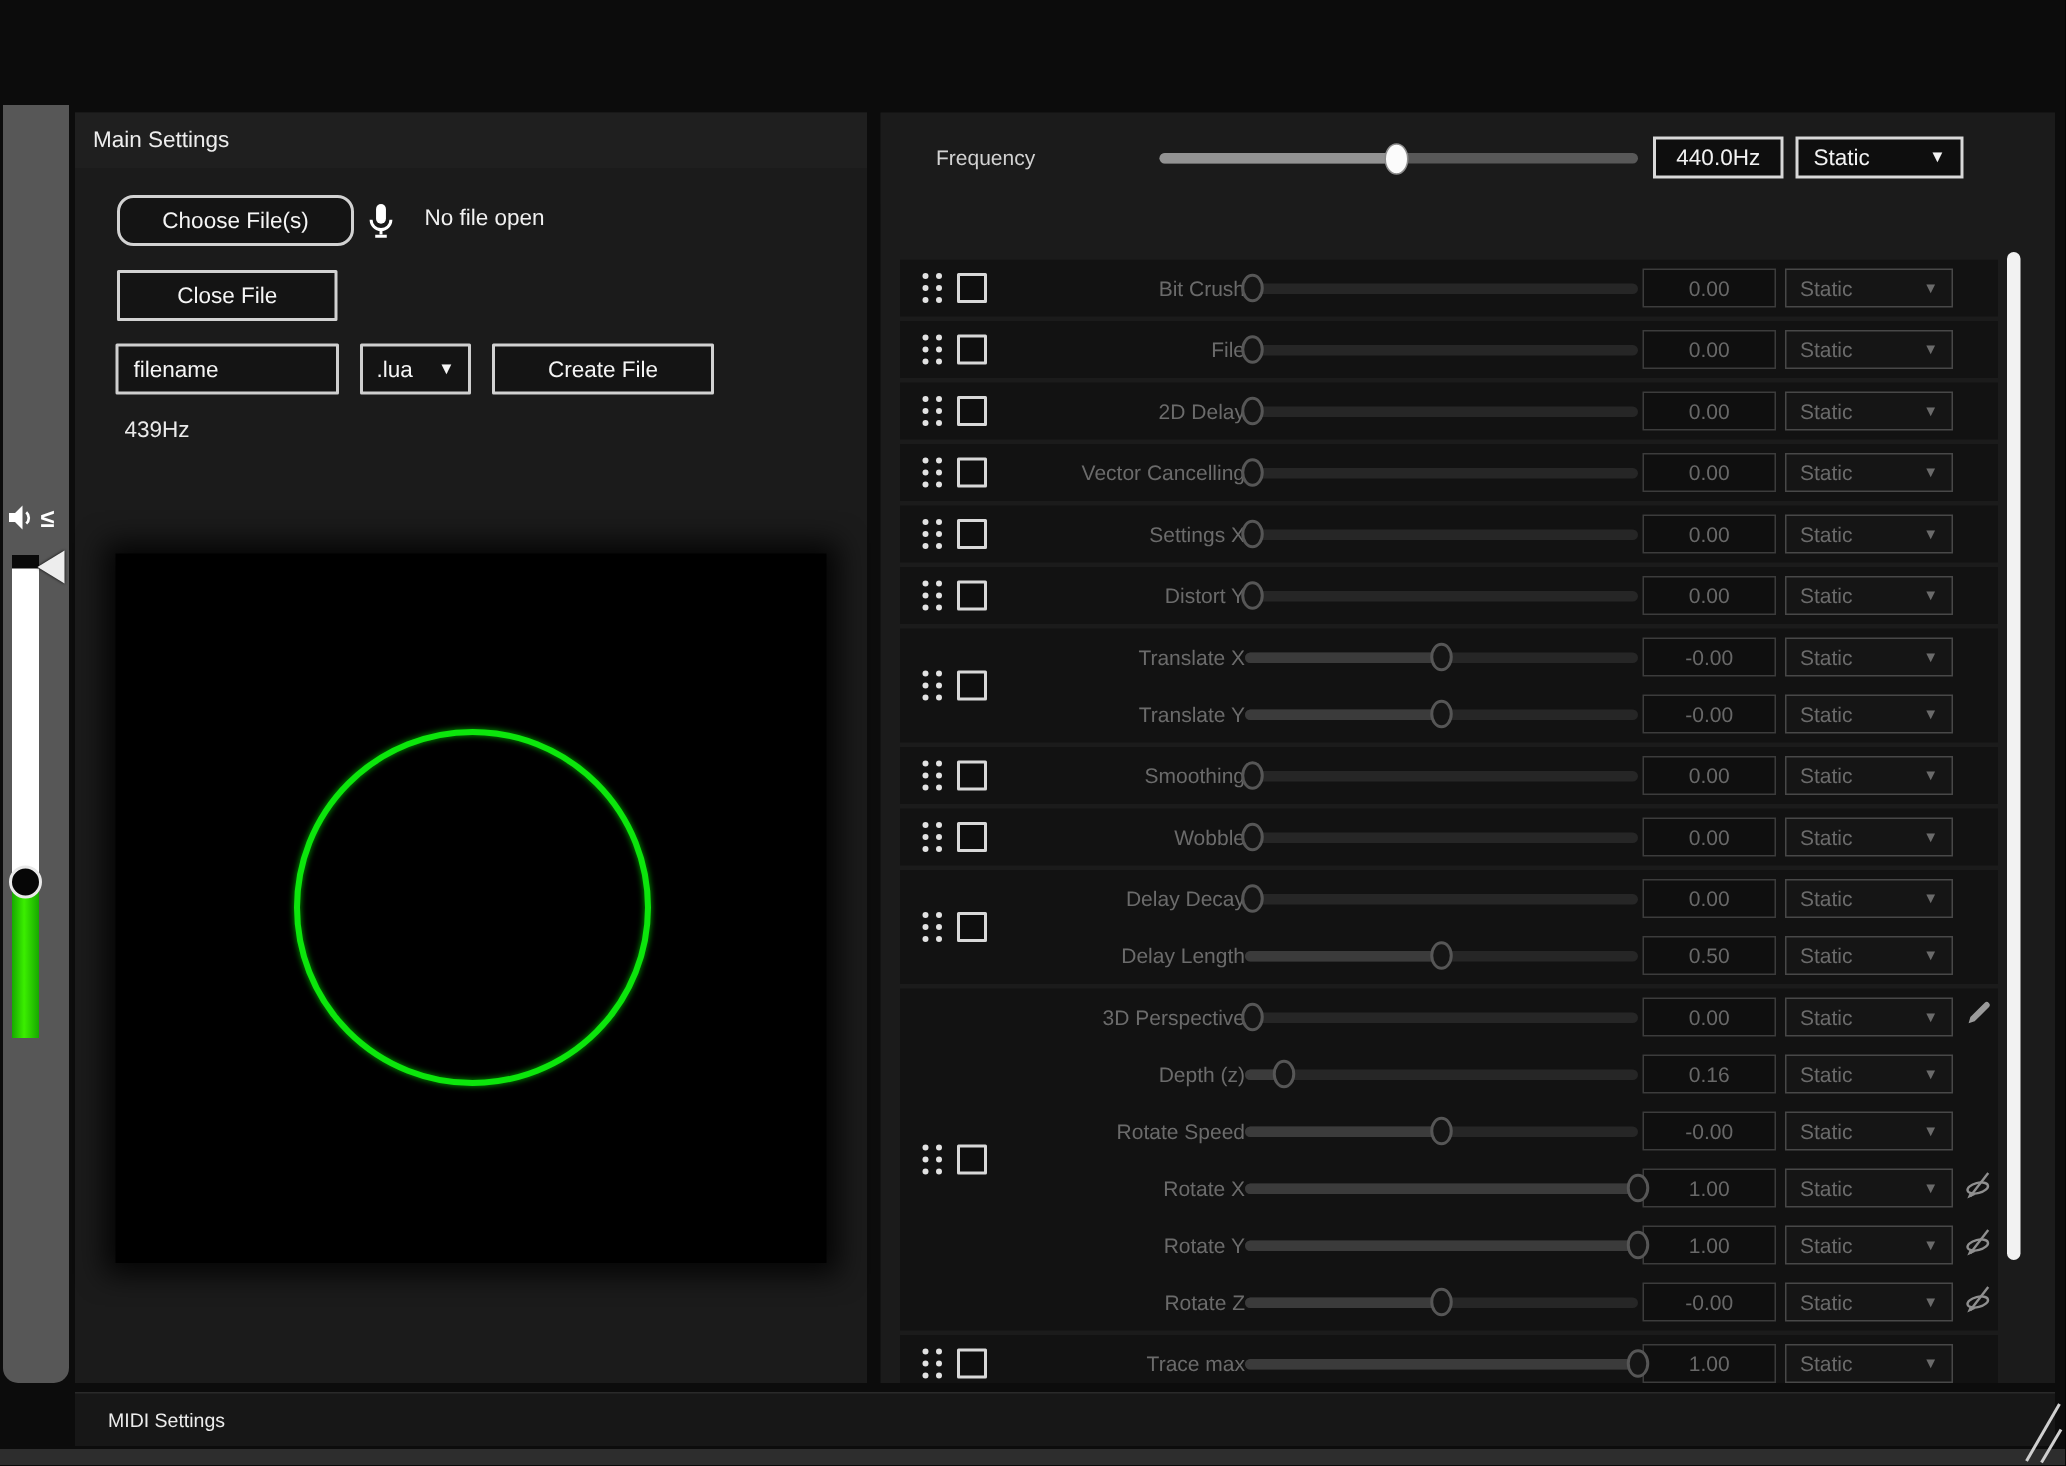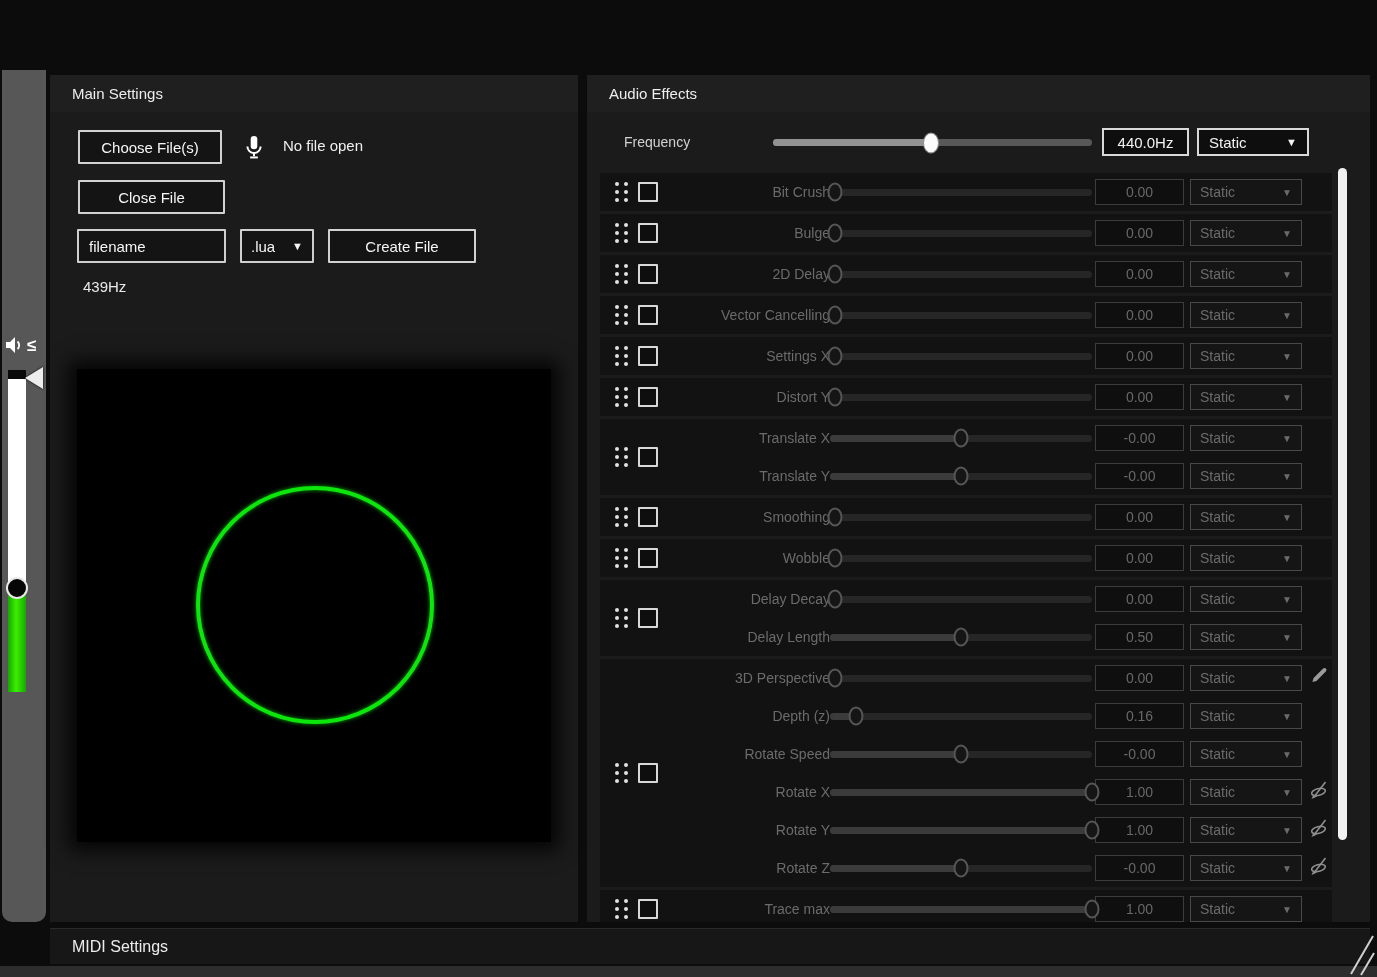--- a/index.html
+++ b/index.html
@@ -17,36 +17,36 @@
   .glyph-close{position:relative;width:16px;height:16px;}
   .glyph-close:before,.glyph-close:after{content:"";position:absolute;left:-1px;top:7px;width:18px;height:2px;background:#ededed;}
   .glyph-close:before{transform:rotate(45deg);} .glyph-close:after{transform:rotate(-45deg);}
 
   
   .menubar{position:absolute;left:0;top:38px;width:1377px;height:32px;background:#0d0d0d;display:flex;align-items:center;}
   .menu-item{color:#f2f2f2;font-size:16px;padding:0 14px;margin-left:4px;height:100%;display:flex;align-items:center;}
 
   
   .panel{position:absolute;background:#1b1b1b;}
-  .panel-header{height:37px;background:#1f1f1f;display:flex;align-items:center;padding-left:22px;color:#ededed;font-size:15px;}
+  .panel-header{height:37px;background:#1f1f1f;display:flex;align-items:center;padding-left:12px;color:#ededed;font-size:15px;}
 
   
   .vol-strip{position:absolute;left:2px;top:70px;width:44px;height:852px;background:#575757;border-radius:0 0 10px 10px;}
   .vol-icons{position:absolute;left:2px;top:262px;width:42px;height:26px;display:flex;align-items:center;}
   .leq{color:#fff;font-size:17px;font-weight:bold;margin-left:1px;line-height:1;}
   .vol-track{position:absolute;left:6px;top:300px;width:18px;height:322px;background:#fff;}
   .vol-cap{position:absolute;left:0;top:0;width:100%;height:9px;background:#0a0a0a;}
   .vol-green{position:absolute;left:0;bottom:0;width:100%;background:linear-gradient(90deg,#17a800,#3bee00 45%,#17a800);}
   .vol-knob{position:absolute;width:22px;height:22px;border-radius:50%;background:#060606;border:2px solid #e9e9e9;box-sizing:border-box;left:4px;}
   .vol-pointer{position:absolute;left:23px;top:297px;width:0;height:0;border-top:11px solid transparent;border-bottom:11px solid transparent;border-right:18px solid #ededed;filter:drop-shadow(0 0 1px #000);}
 
   
   .main-panel{left:50px;top:75px;width:528px;height:847px;}
   .btn{position:absolute;box-sizing:border-box;border:2px solid #d2d2d2;background:#141414;color:#f5f5f5;font-size:15px;display:flex;align-items:center;justify-content:center;border-radius:1px;font-family:"Liberation Sans",sans-serif;}
-  .btn-choose{left:28px;top:55px;width:144px;height:34px;}
+  .btn-choose{left:28px;top:55px;width:158px;height:34px;border-radius:11px;}
   .btn-close-file{left:28px;top:105px;width:147px;height:34px;}
   .btn-create{left:278px;top:154px;width:148px;height:34px;}
   .mic{position:absolute;left:193px;top:56px;width:22px;height:32px;}
   .no-file{position:absolute;left:233px;top:62px;color:#f0f0f0;font-size:15px;}
   .filename-input{position:absolute;left:27px;top:154px;width:149px;height:34px;box-sizing:border-box;border:2px solid #cfcfcf;background:#141414;color:#f5f5f5;font-size:15px;padding:0 10px;border-radius:1px;font-family:"Liberation Sans",sans-serif;outline:none;}
   .ext-select{position:absolute;left:190px;top:154px;width:74px;height:34px;box-sizing:border-box;border:2px solid #cfcfcf;background:#141414;color:#f5f5f5;font-size:15px;display:flex;align-items:center;justify-content:space-between;padding:0 9px;border-radius:1px;}
   .ext-select .arr{font-size:11px;}
   .hz-readout{position:absolute;left:33px;top:203px;color:#eaeaea;font-size:15px;}
   .scope{position:absolute;left:27px;top:294px;width:474px;height:473px;background:#000;box-shadow:0 0 18px 8px rgba(0,0,0,0.85);}
 
@@ -73,21 +73,21 @@
   .slider{position:relative;width:262px;flex:none;height:7px;background:#262626;border-radius:4px;}
   .slider .fill{position:absolute;left:0;top:0;height:100%;background:#3b3b3b;border-radius:4px;}
   .slider .knob{position:absolute;top:50%;width:15px;height:19px;border-radius:50%;background:#151515;border:2px solid #565656;transform:translate(-50%,-50%);box-sizing:border-box;}
   .vbox{width:89px;height:26px;flex:none;margin-left:3px;box-sizing:border-box;border:1px solid #3c3c3c;background:#0f0f0f;color:#686868;font-size:14px;display:flex;align-items:center;justify-content:center;}
   .mode{width:112px;height:26px;flex:none;margin-left:6px;box-sizing:border-box;border:1px solid #484848;background:#151515;color:#6b6b6b;font-size:14px;display:flex;align-items:center;justify-content:space-between;padding:0 9px;}
   .mode .arr{font-size:10px;}
   .islot{width:24px;flex:none;margin-left:5px;display:flex;align-items:center;justify-content:center;}
   .scroll-thumb{position:absolute;left:751px;top:93px;width:9px;height:672px;background:#f2f2f2;border-radius:5px;}
 
   
-  .midi-bar{position:absolute;left:50px;top:928px;width:1320px;height:36px;background:#171717;display:flex;align-items:center;padding-left:22px;box-sizing:border-box;color:#ececec;font-size:16px;border-top:1px solid #2a2a2a;}
+  .midi-bar{position:absolute;left:50px;top:928px;width:1320px;height:36px;background:#171717;display:flex;align-items:center;padding-left:22px;box-sizing:border-box;color:#ececec;font-size:13px;border-top:1px solid #2a2a2a;}
   .bottom-strip{position:absolute;left:0;top:966px;width:1377px;height:11px;background:#2d2d2d;}
   .grip{position:absolute;right:1px;bottom:1px;}
 </style>
 </head>
 <body>
 
 <div id="app">
 
 
 
@@ -128,23 +128,20 @@
     <div class="btn btn-create">Create File</div>
     <div class="hz-readout">439Hz</div>
     <div class="scope">
       <svg width="474" height="473" viewBox="0 0 474 473">
         <circle cx="238" cy="236" r="117" fill="none" stroke="#0ce60c" stroke-width="4" style="filter:drop-shadow(0 0 2px #0a0)"></circle>
       </svg>
     </div>
   </div>
 
   <div class="panel fx-panel">
-    <div class="panel-header">
-      <span style="padding-left:0px">Audio Effects</span>
-    </div>
     <div class="freq-row">
       <div class="freq-label">Frequency</div>
       <div class="freq-slider">
         <div class="freq-fill" style="width: 49.5%;"></div>
         <div class="freq-knob" style="left: 49.5%;"></div>
       </div>
       <div class="freq-value">440.0Hz</div>
       <div class="freq-mode">
         <span>Static</span>
         <span class="arr">▼</span>
@@ -186,21 +183,21 @@
               <i></i>
               <i></i>
               <i></i>
               <i></i>
               <i></i>
             </div>
       <div class="cbx"></div>
     </div>
     <div class="g-rows">
     <div class="fx-row">
-      <div class="r-label">Bulge</div>
+      <div class="r-label">File</div>
       <div class="slider">
         <div class="fill" style="width:2%"></div>
         <div class="knob" style="left:2%"></div>
       </div>
       <div class="vbox">0.00</div>
       <div class="mode">
         <span>Static</span>
         <span class="arr">▼</span>
       </div>
       <div class="islot"></div>

